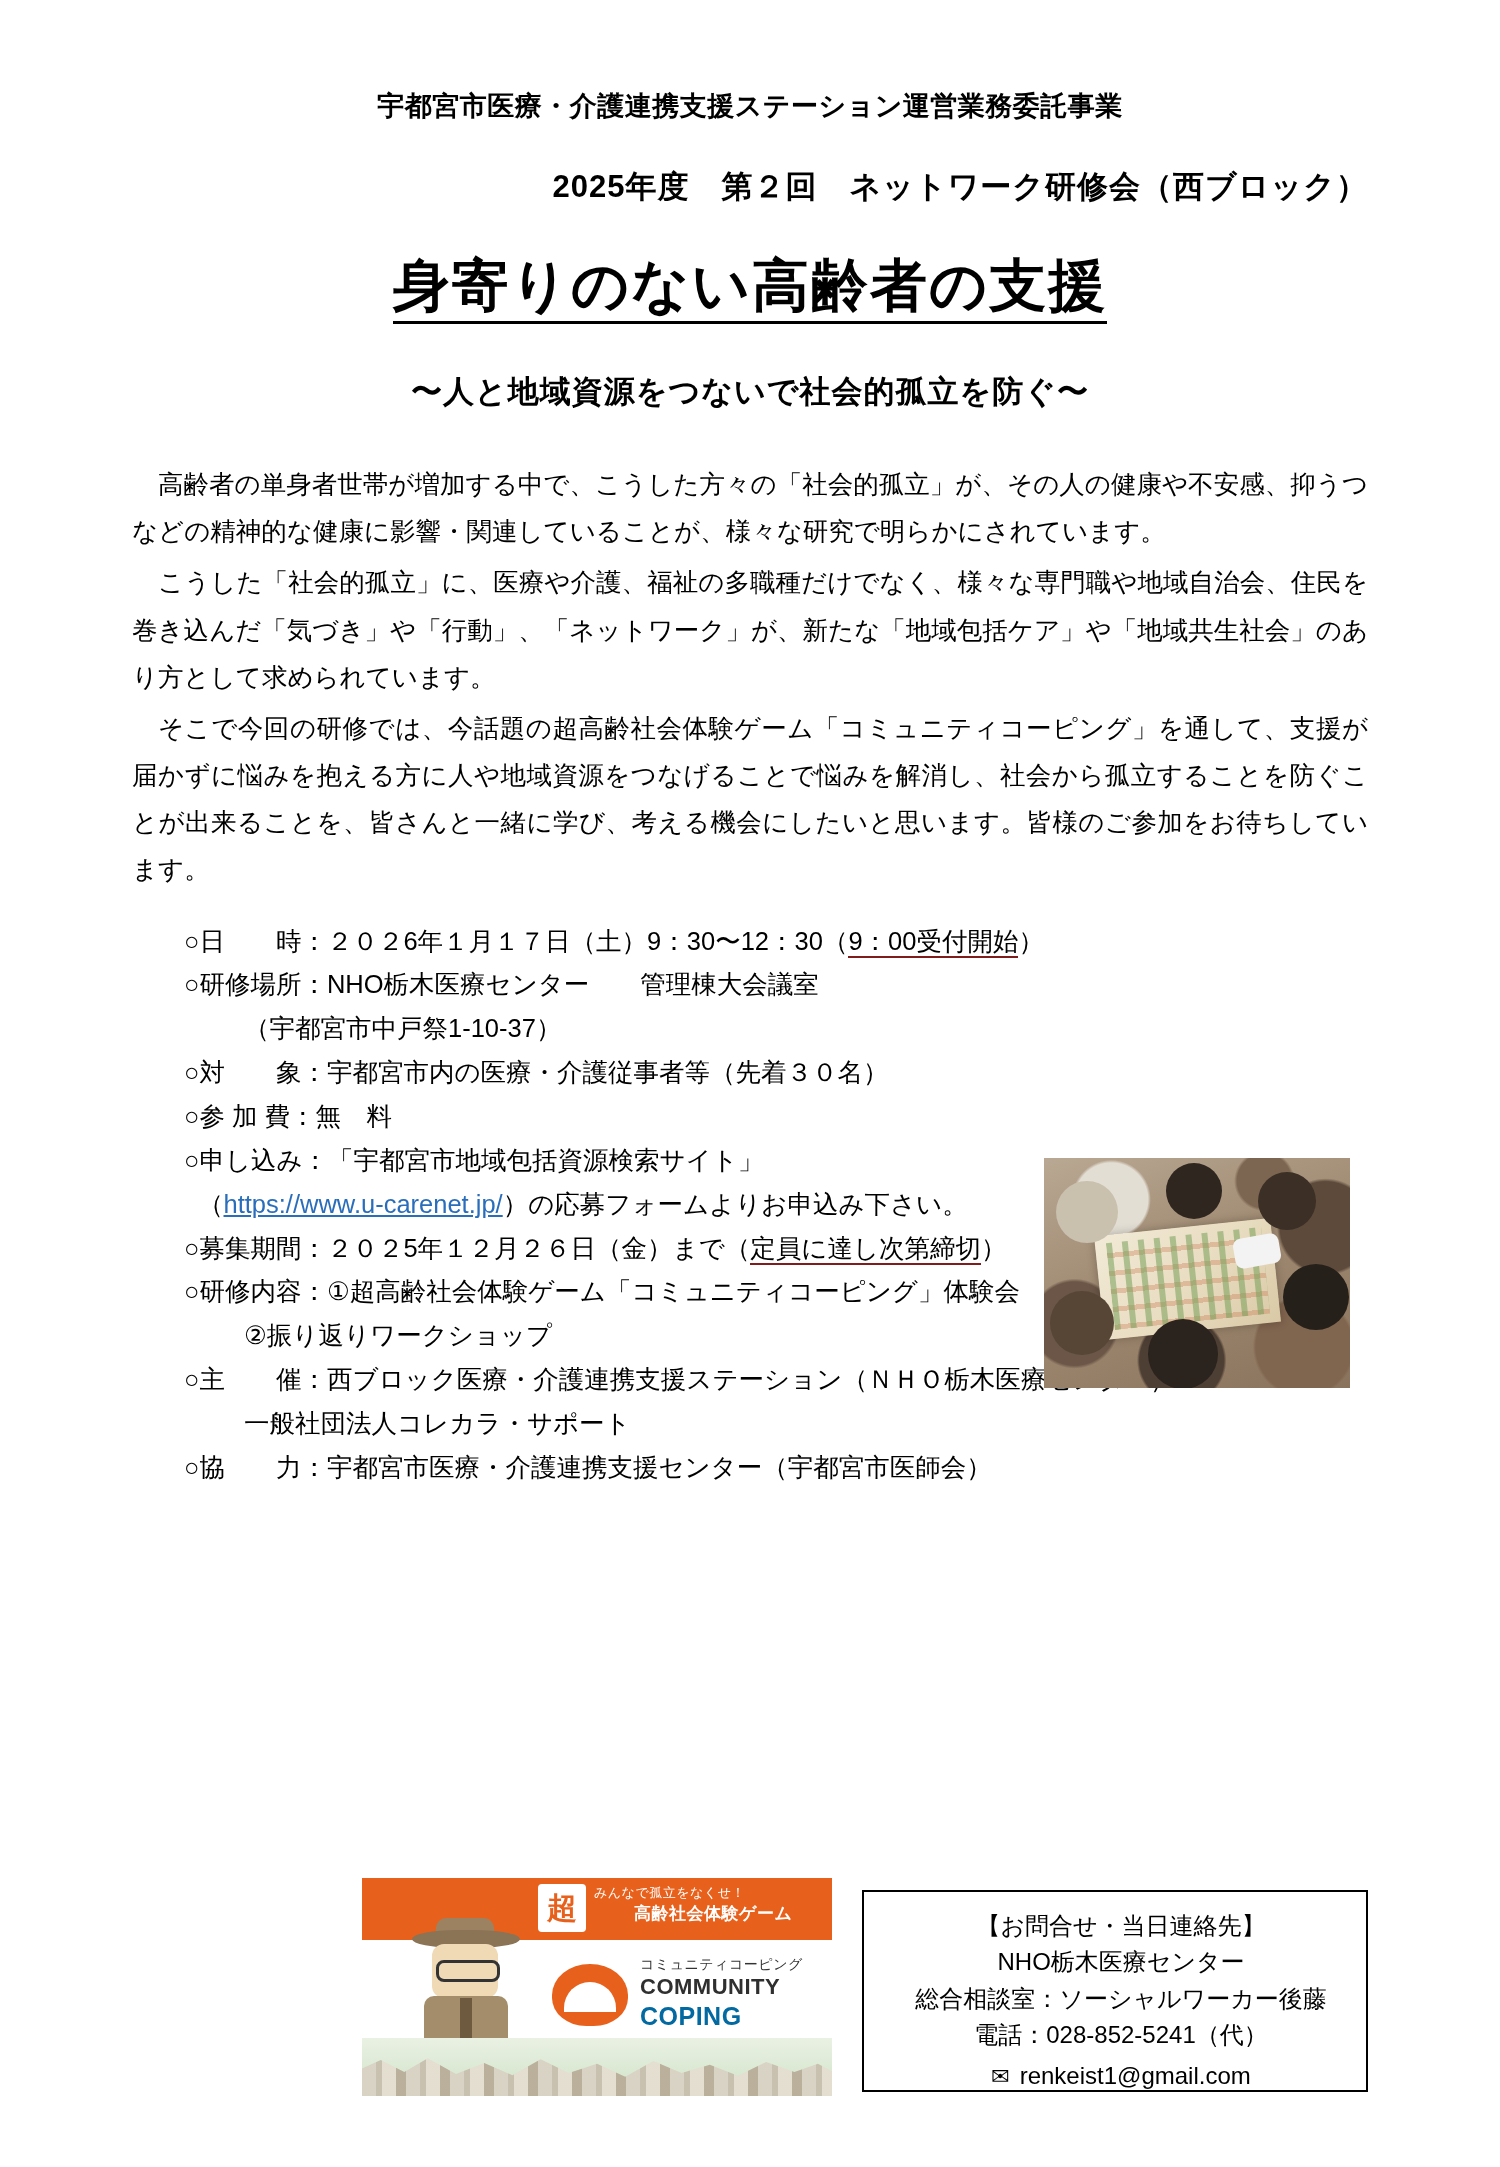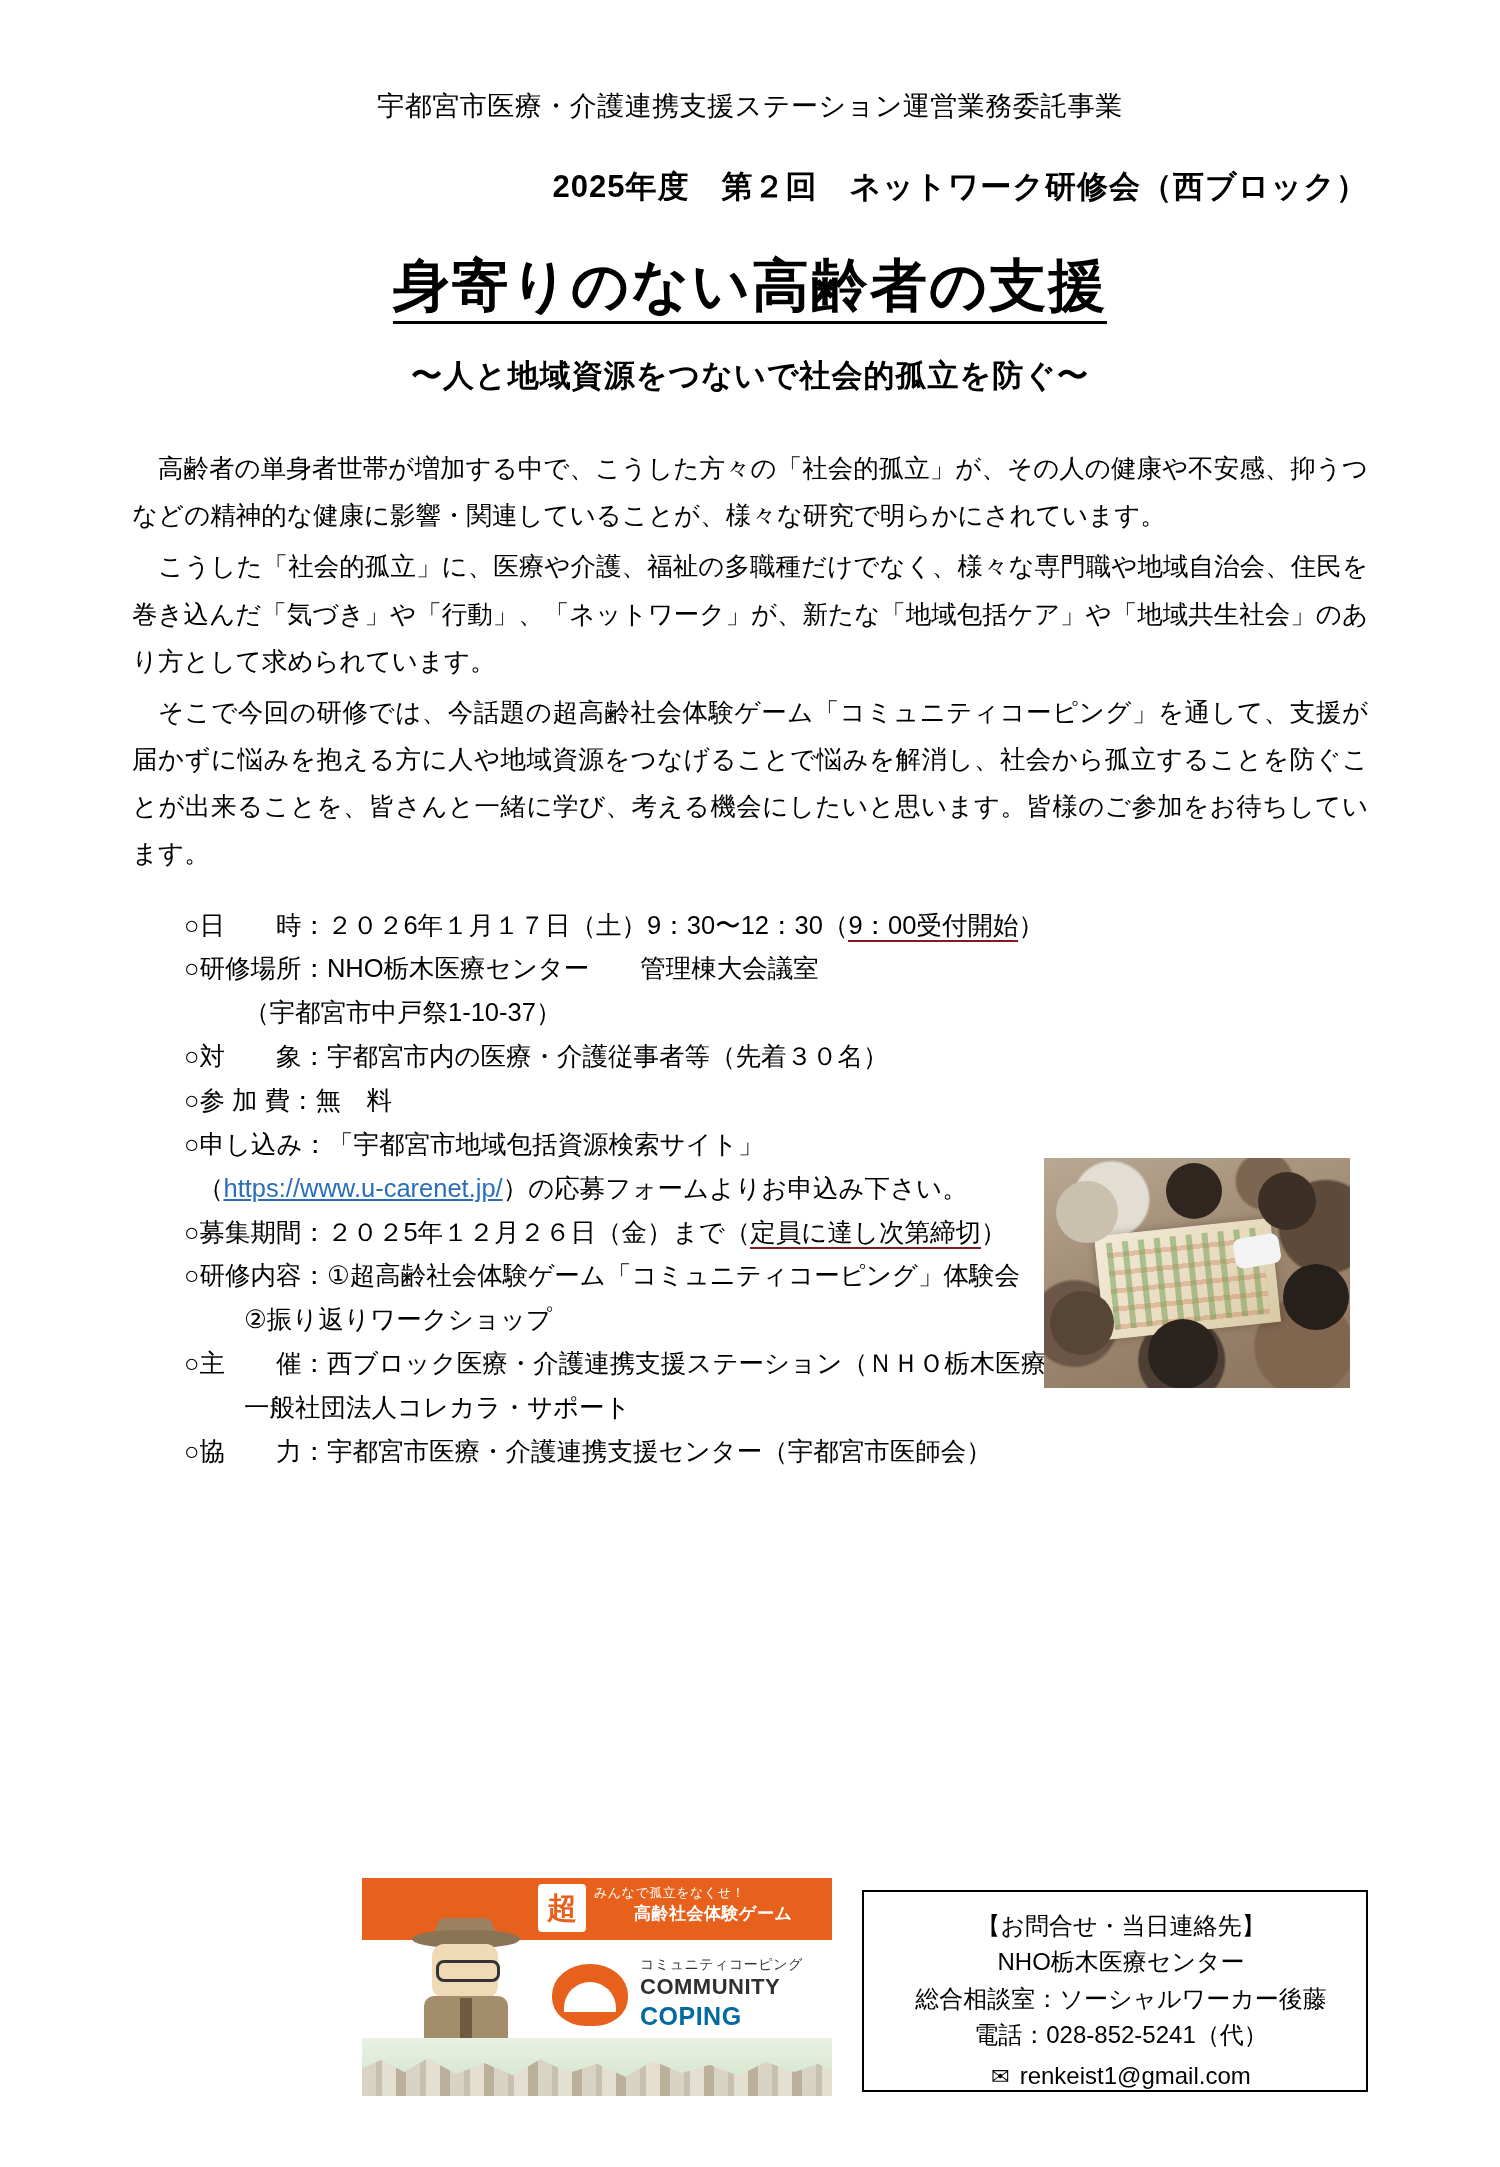--- a/index.html
+++ b/index.html
@@ -28,21 +28,21 @@
     top: 0;
     width: 1236px;
   }
 
   
   .org-line {
     text-align: center;
     font-size: 27px;
     letter-spacing: 0.5px;
     margin-top: 88px;
-    font-weight: 400;
+    font-weight: 700;
   }
   .event-line {
     text-align: right;
     font-size: 31px;
     margin-top: 42px;
     font-weight: 600;
     letter-spacing: 1px;
   }
   .main-title {
     text-align: center;
@@ -53,21 +53,21 @@
     display: block;
   }
   .main-title span {
     border-bottom: 3px solid #000;
     padding-bottom: 4px;
   }
   .sub-title {
     text-align: center;
     font-size: 31px;
     font-weight: 600;
-    margin-top: 30px;
+    margin-top: 46px;
     letter-spacing: 1px;
   }
 
   
   .body-text {
     margin-top: 48px;
     font-size: 25.5px;
     line-height: 1.85;
     text-align: justify;
   }

